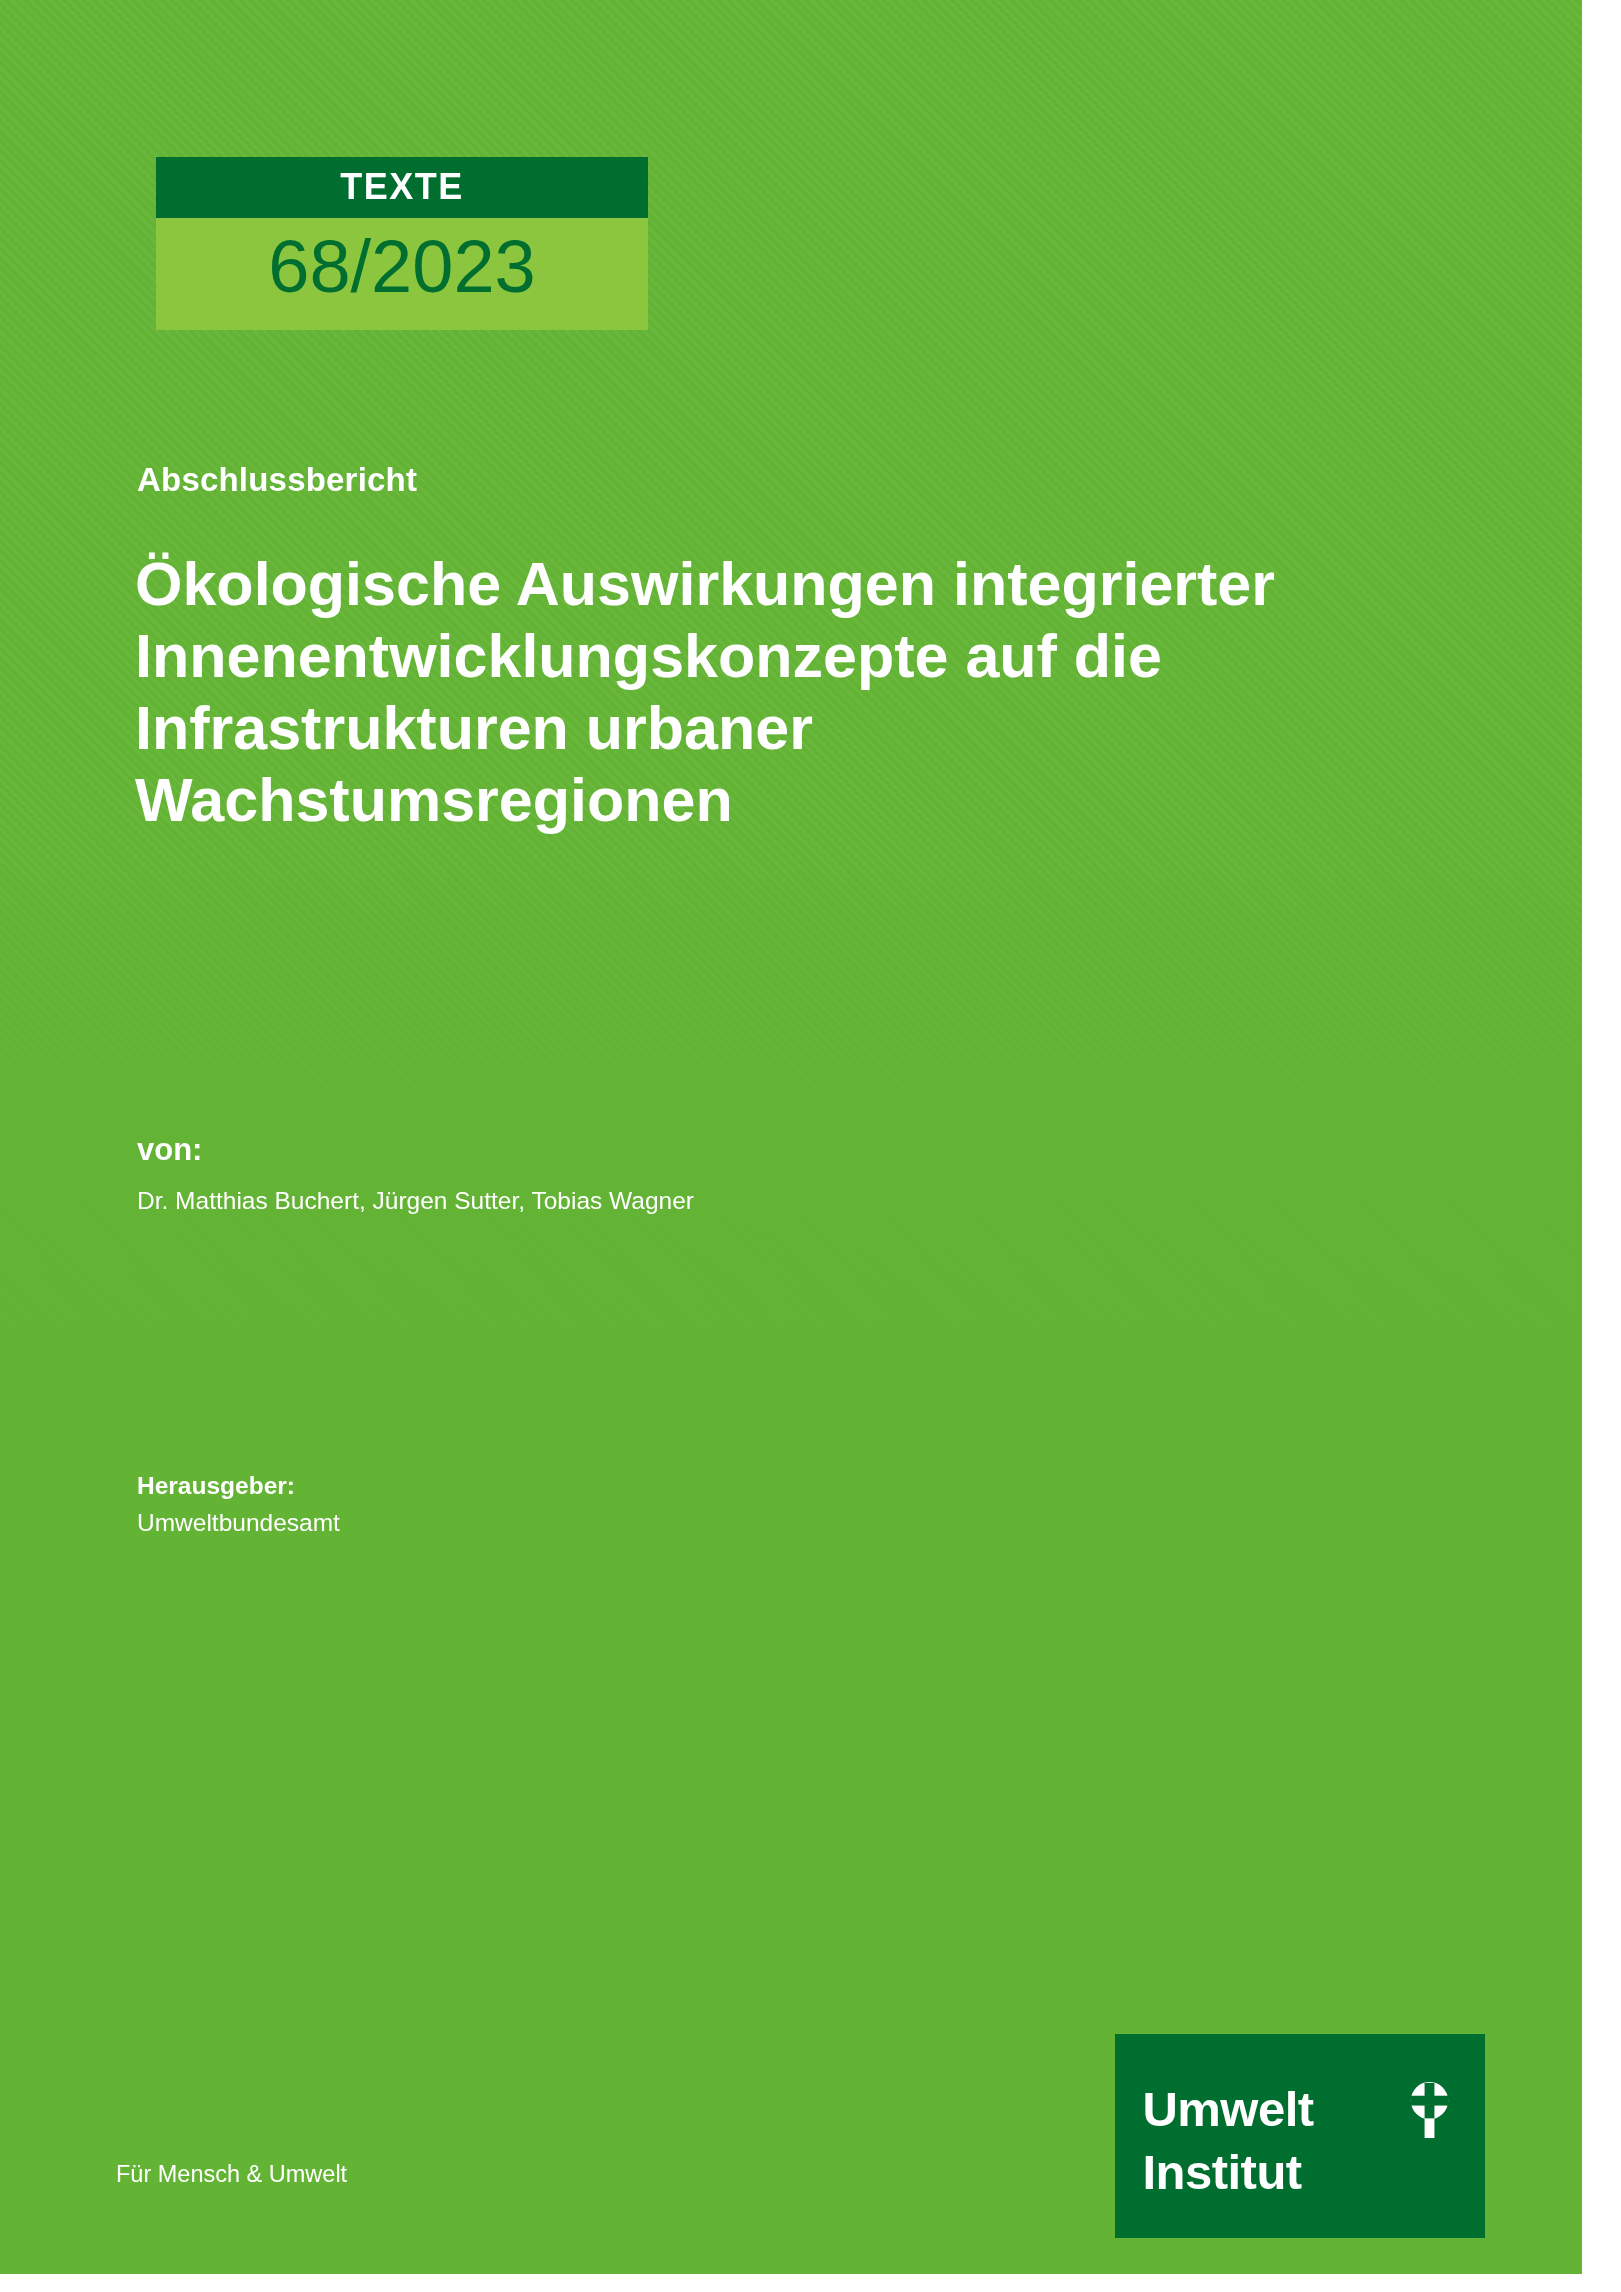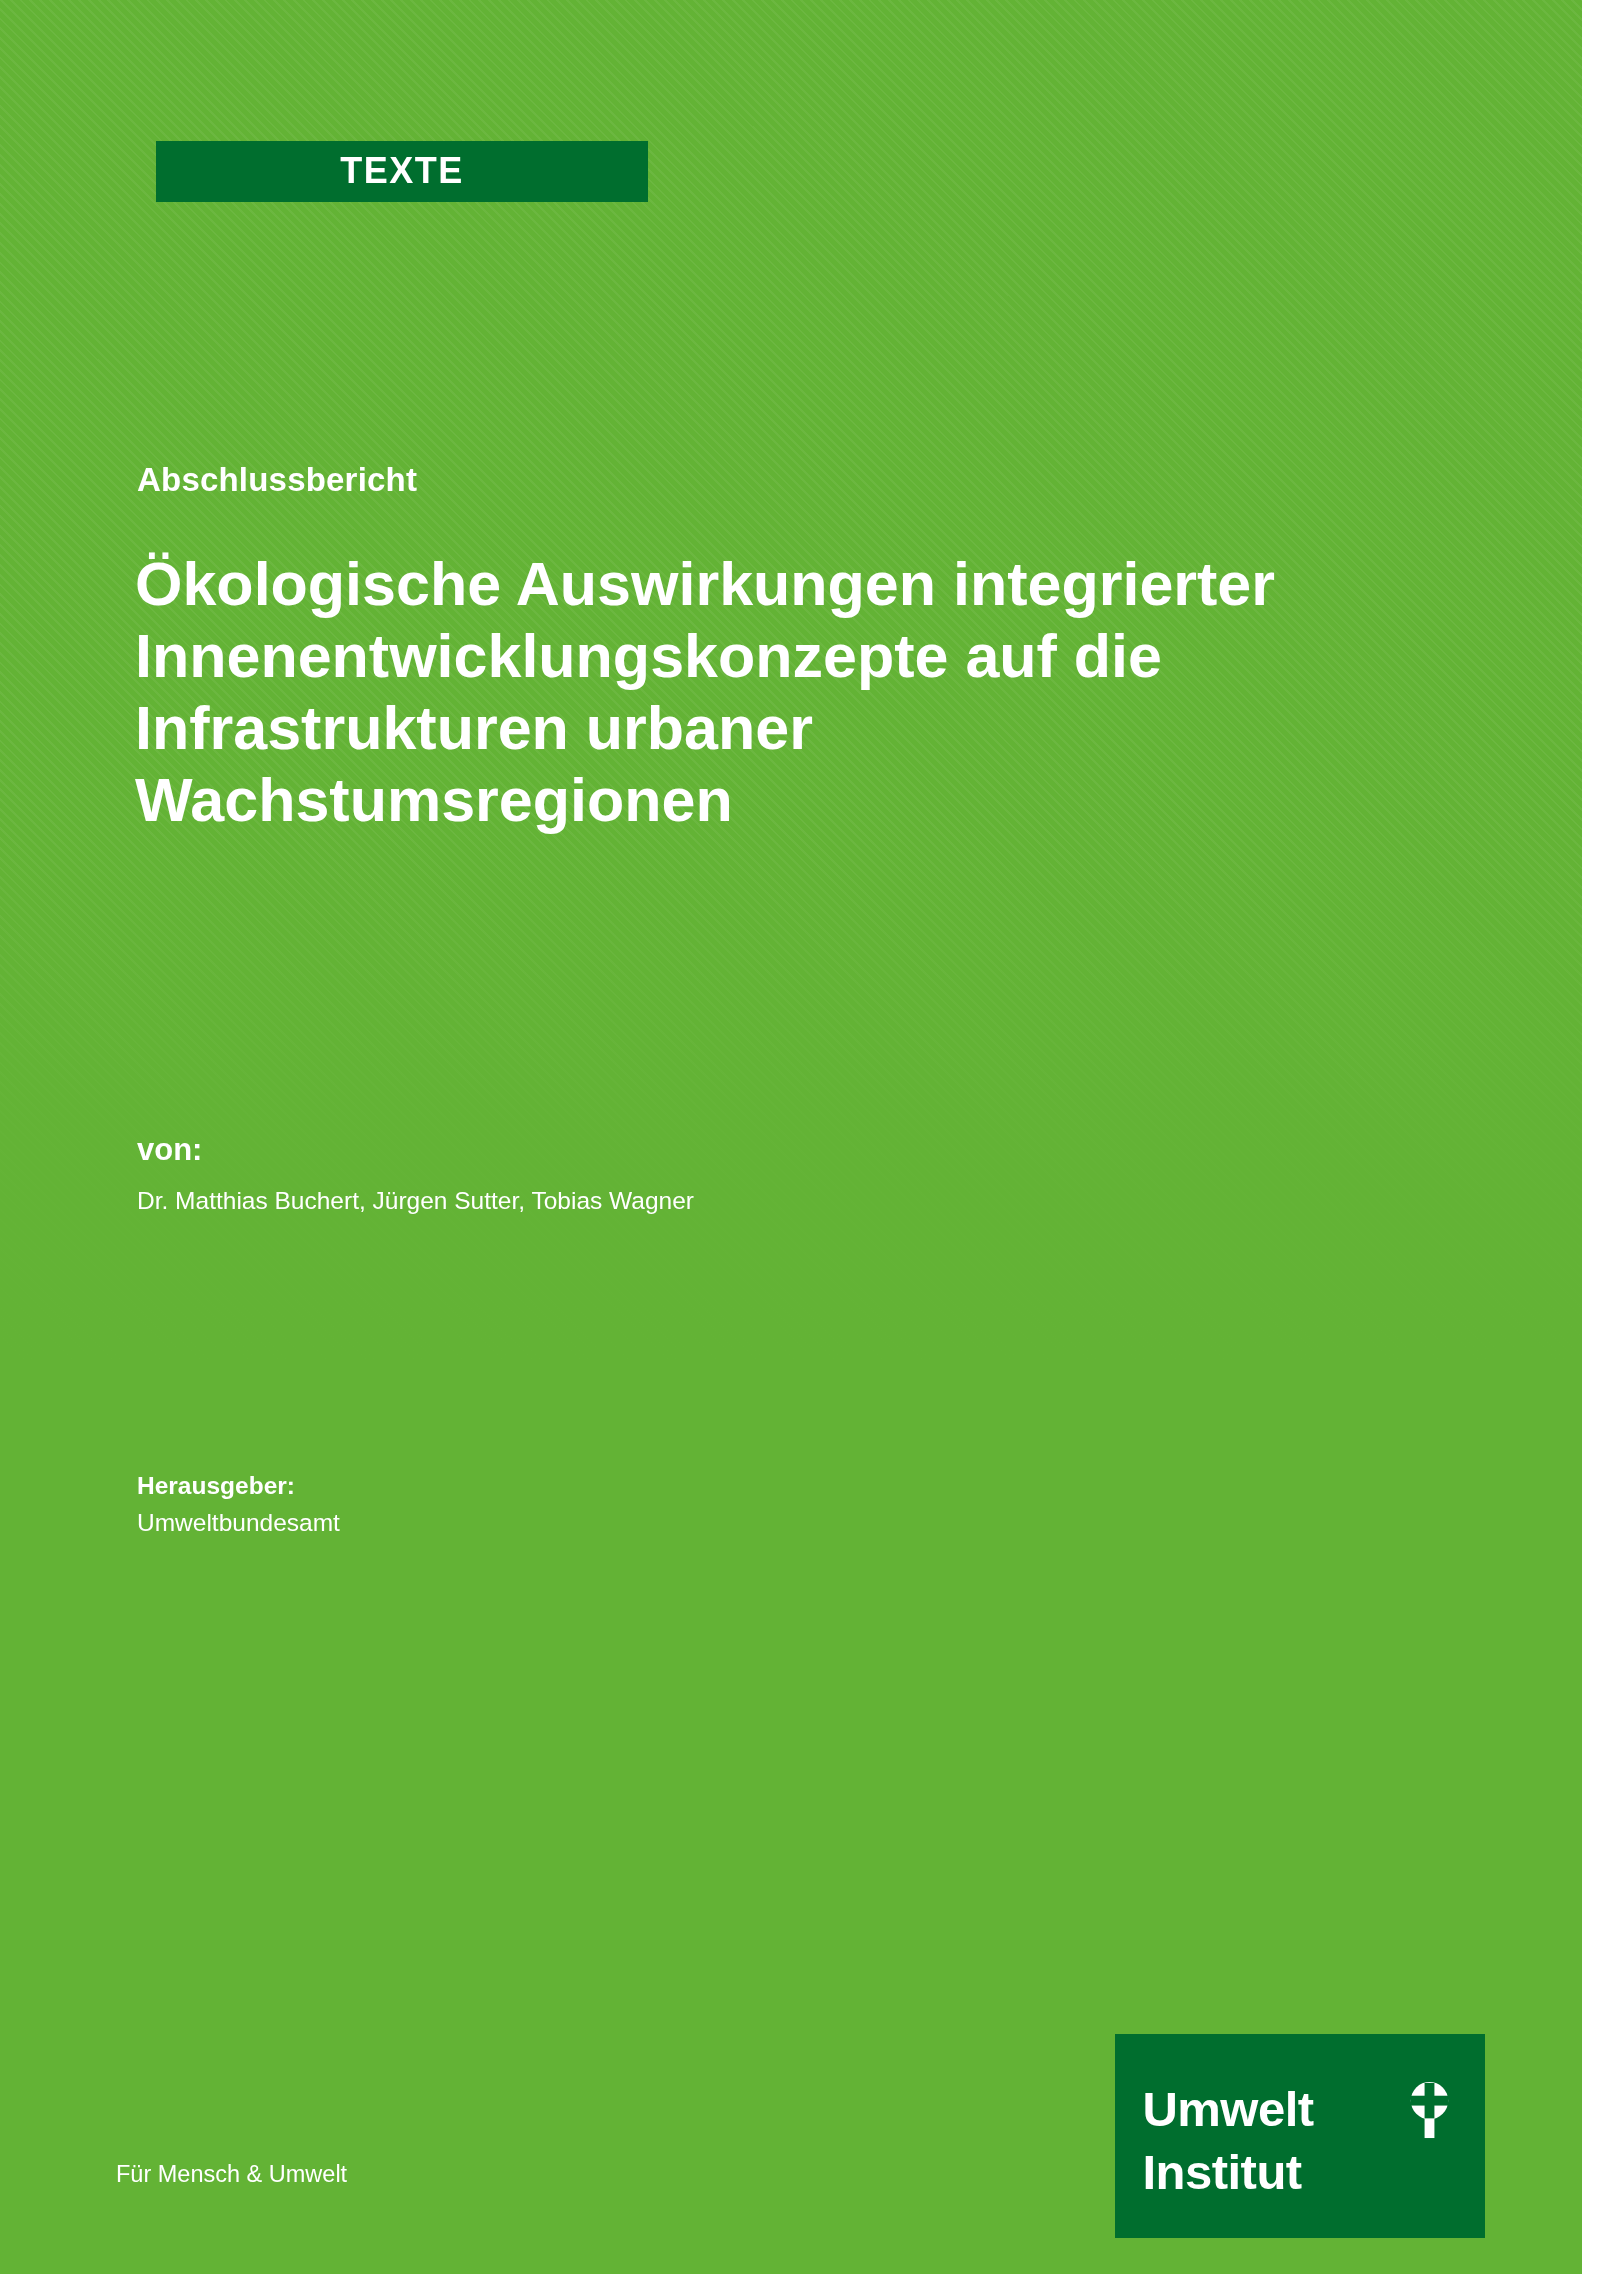--- a/index.html
+++ b/index.html
@@ -59,21 +59,21 @@
 
   .content {
     position: relative;
     z-index: 3;
   }
 
   
   .texte-block {
     position: absolute;
     left: 116px;
-    top: 141px;
+    top: 157px;
     width: 492px;
     padding-left: 40px;
   }
   .texte-label {
     background: #006e2e;
     color: #ffffff;
     font-size: 36px;
     font-weight: bold;
     letter-spacing: 1.5px;
     text-align: center;
@@ -203,20 +203,21 @@
 </head>
 <body>
 
 <div class="page">
   <div class="cover"></div>
 
   <div class="content">
 
     <div class="texte-block">
       <div class="texte-label">TEXTE</div>
+      <div class="texte-number">68/2023</div>
     </div>
 
     <div class="report-type">Abschlussbericht</div>
 
     <div class="main-title">Ökologische Auswirkungen integrierter Innenentwicklungskonzepte auf die Infrastrukturen urbaner Wachstumsregionen</div>
 
     <div class="authors">
       <div class="authors-label">von:</div>
 
       <div class="author-group">

